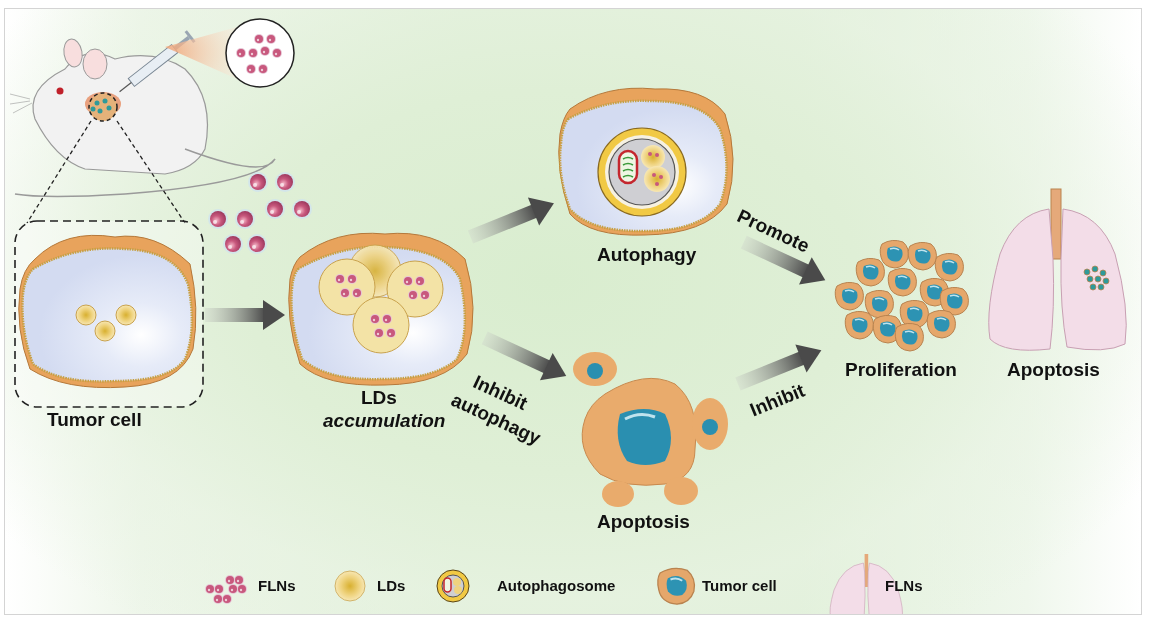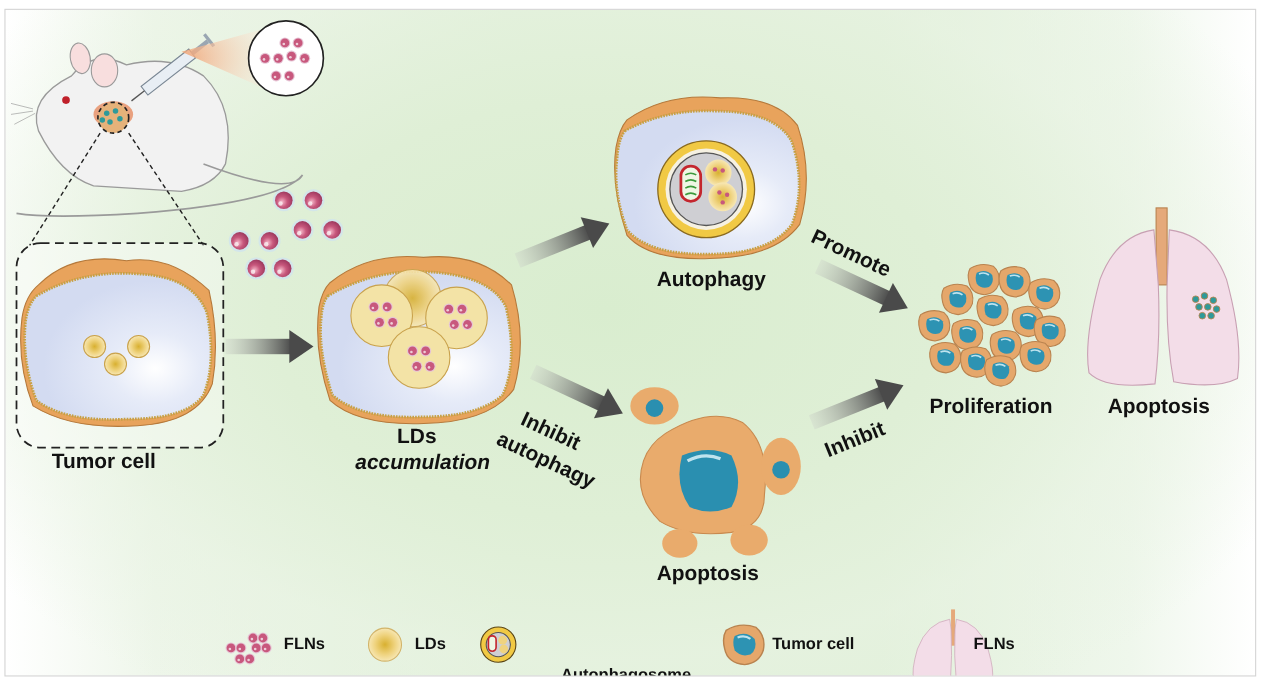--- a/index.html
+++ b/index.html
@@ -267,16 +267,16 @@
 <div class="lbl big" style="left:840px;top:350px;">Proliferation</div>
 <div class="lbl big" style="left:1002px;top:350px;">Apoptosis</div>
 
 <div class="lbl big" style="left:738px;top:196px;transform:rotate(25deg);transform-origin:left top;">Promote</div>
 <div class="lbl big" style="left:474px;top:362px;transform:rotate(25deg);transform-origin:left top;">Inhibit</div>
 <div class="lbl big" style="left:452px;top:380px;transform:rotate(25deg);transform-origin:left top;">autophagy</div>
 <div class="lbl big" style="left:742px;top:392px;transform:rotate(-22deg);transform-origin:left top;">Inhibit</div>
 
 <div class="lbl legend-text" style="left:253px;top:568px;">FLNs</div>
 <div class="lbl legend-text" style="left:372px;top:568px;">LDs</div>
-<div class="lbl legend-text" style="left:505px;top:568px;margin-top:28px;">Autophagosome</div>
+<div class="lbl legend-text" style="left:492px;top:568px;">Autophagosome</div>
 <div class="lbl legend-text" style="left:697px;top:568px;">Tumor cell</div>
 <div class="lbl legend-text" style="left:880px;top:568px;">FLNs</div>
 </div>
 
 </body></html>

